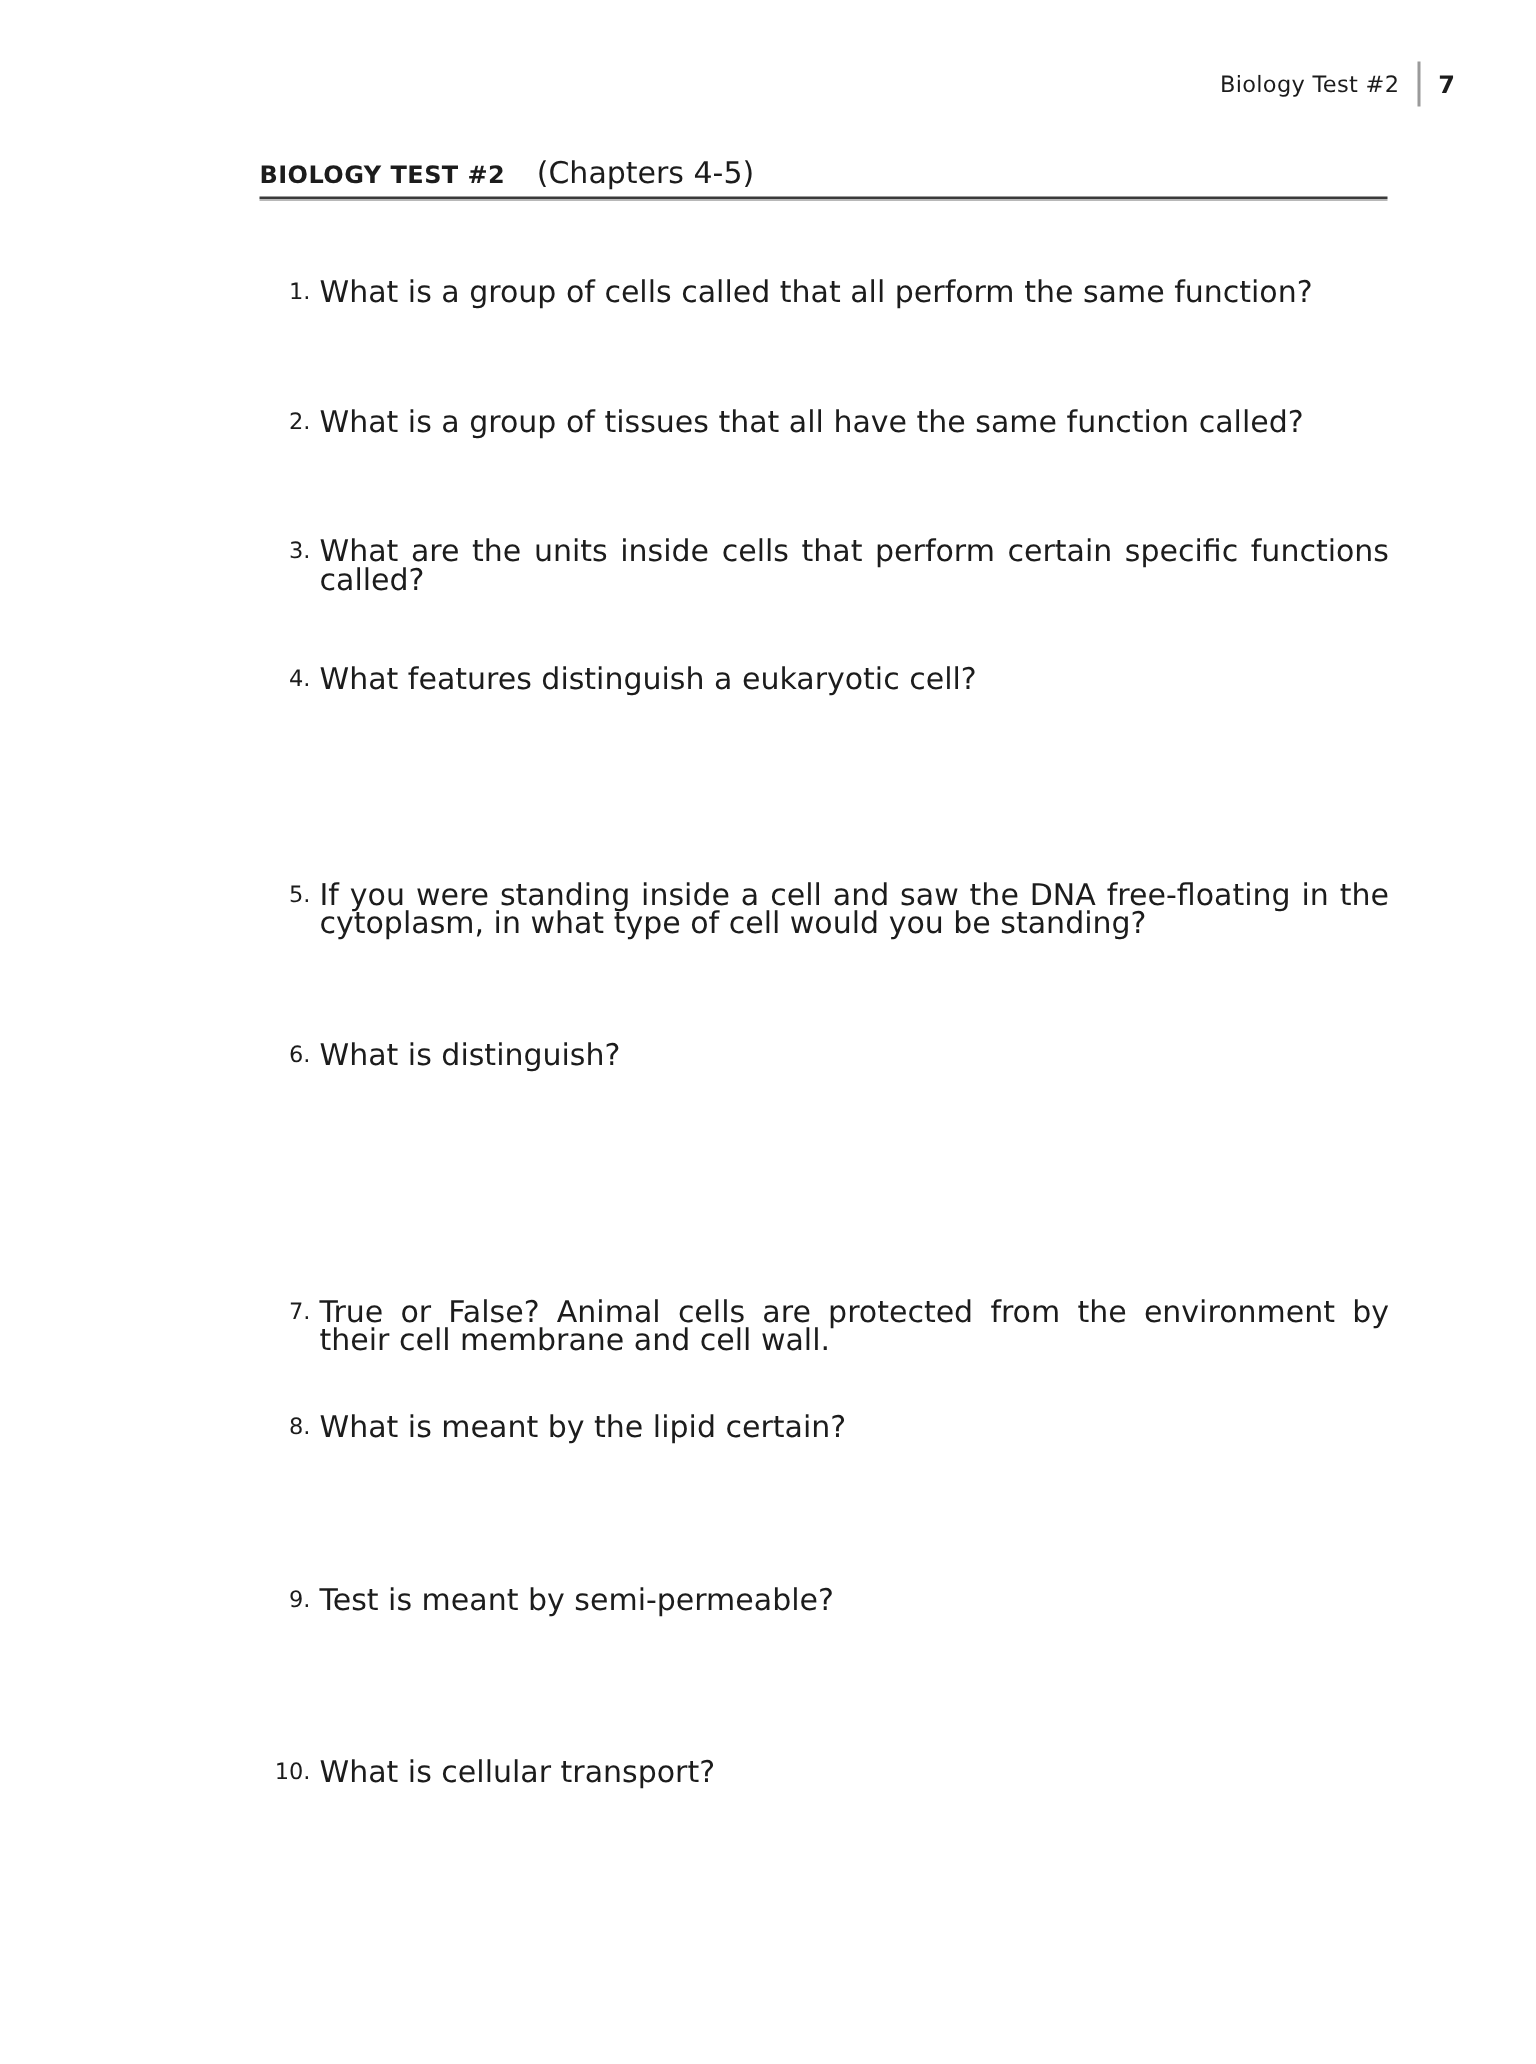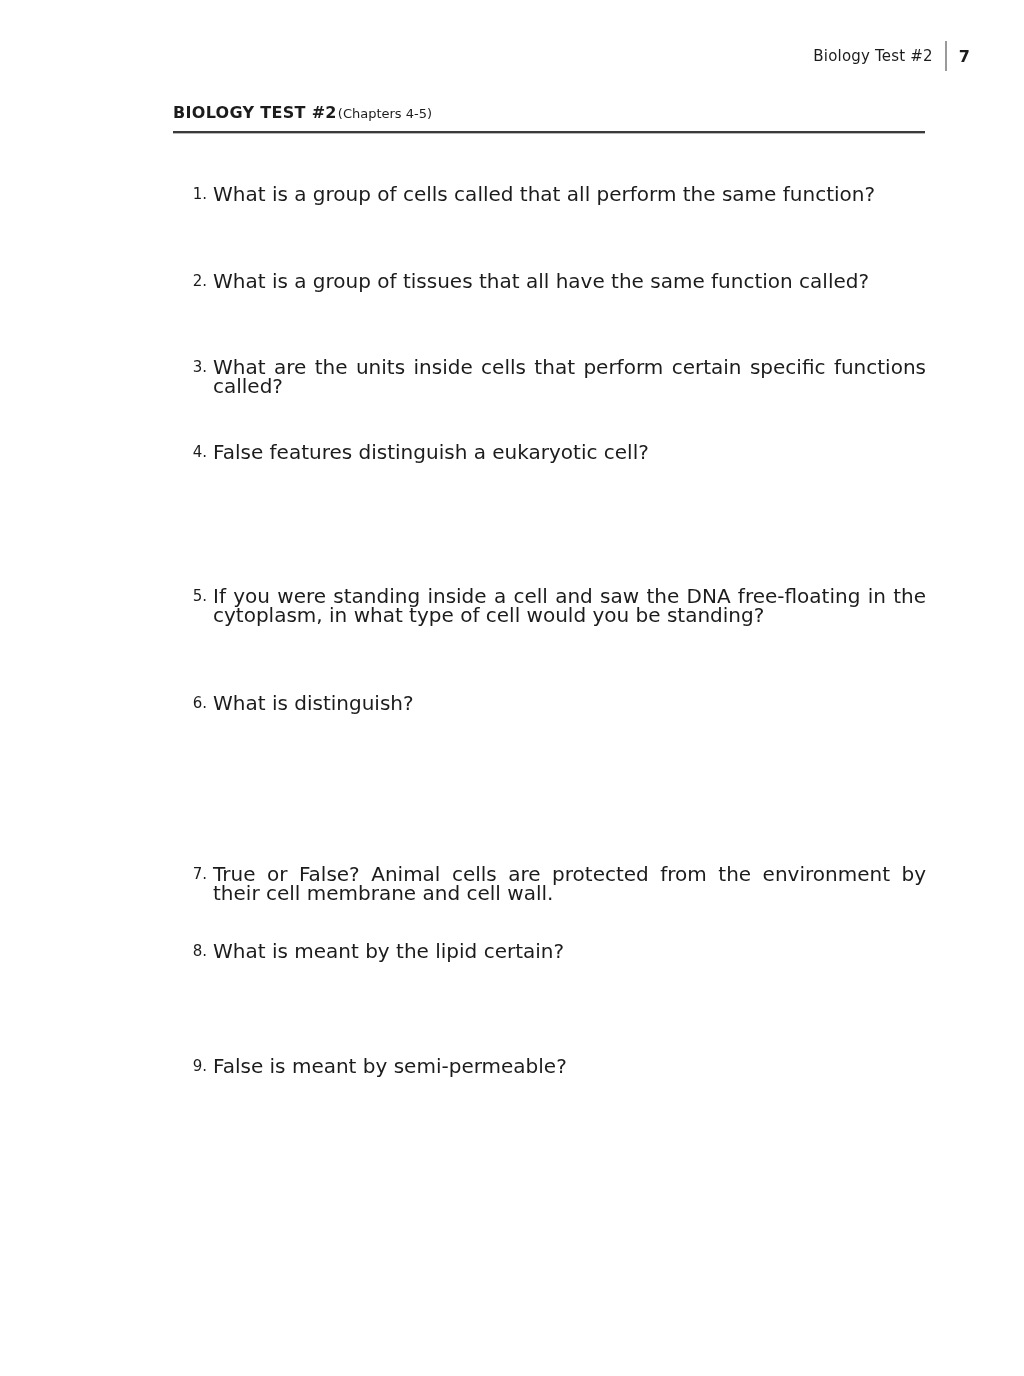--- a/index.html
+++ b/index.html
@@ -52,22 +52,22 @@
     left: 173px; top: 103px;
     width: 752px;
     white-space: nowrap;
   }
   .doc-title-main {
     font-size: 16px;
     font-weight: bold;
     letter-spacing: 0.3px;
   }
   .doc-title-chapters {
-    font-size: 13px;
-    margin-left: 1px;
+    font-size: 20px;
+    margin-left: 21px;
   }
   .title-rule {
     position: absolute;
     left: 173px; top: 131px;
     width: 752px; height: 3px;
     background: linear-gradient(to bottom, var(--rule-dark) 0 2px, var(--rule-light) 2px 3px);
   }
 
   
   .question {
@@ -118,21 +118,21 @@
     <div class="q-text">What is a group of tissues that all have the same function called?</div>
   </div>
 
   <div class="question" style="top:358px">
     <span class="q-num">3.</span>
     <div class="q-text">What are the units inside cells that perform certain specific functions called?</div>
   </div>
 
   <div class="question" style="top:443px">
     <span class="q-num">4.</span>
-    <div class="q-text">False features distinguish a eukaryotic cell?</div>
+    <div class="q-text">What features distinguish a eukaryotic cell?</div>
   </div>
 
   <div class="question" style="top:587px">
     <span class="q-num">5.</span>
     <div class="q-text">If you were standing inside a cell and saw the DNA free-floating in the cytoplasm, in what type of cell would you be standing?</div>
   </div>
 
   <div class="question" style="top:694px">
     <span class="q-num">6.</span>
     <div class="q-text">What is distinguish?</div>
@@ -143,17 +143,21 @@
     <div class="q-text">True or False? Animal cells are protected from the environment by their cell membrane and cell wall.</div>
   </div>
 
   <div class="question" style="top:942px">
     <span class="q-num">8.</span>
     <div class="q-text">What is meant by the lipid certain?</div>
   </div>
 
   <div class="question" style="top:1057px">
     <span class="q-num">9.</span>
-    <div class="q-text">False is meant by semi-permeable?</div>
+    <div class="q-text">Test is meant by semi-permeable?</div>
   </div>
 
+  <div class="question" style="top:1172px">
+    <span class="q-num">10.</span>
+    <div class="q-text">What is cellular transport?</div>
+  </div>
 
 </div>
 
 </body></html>

